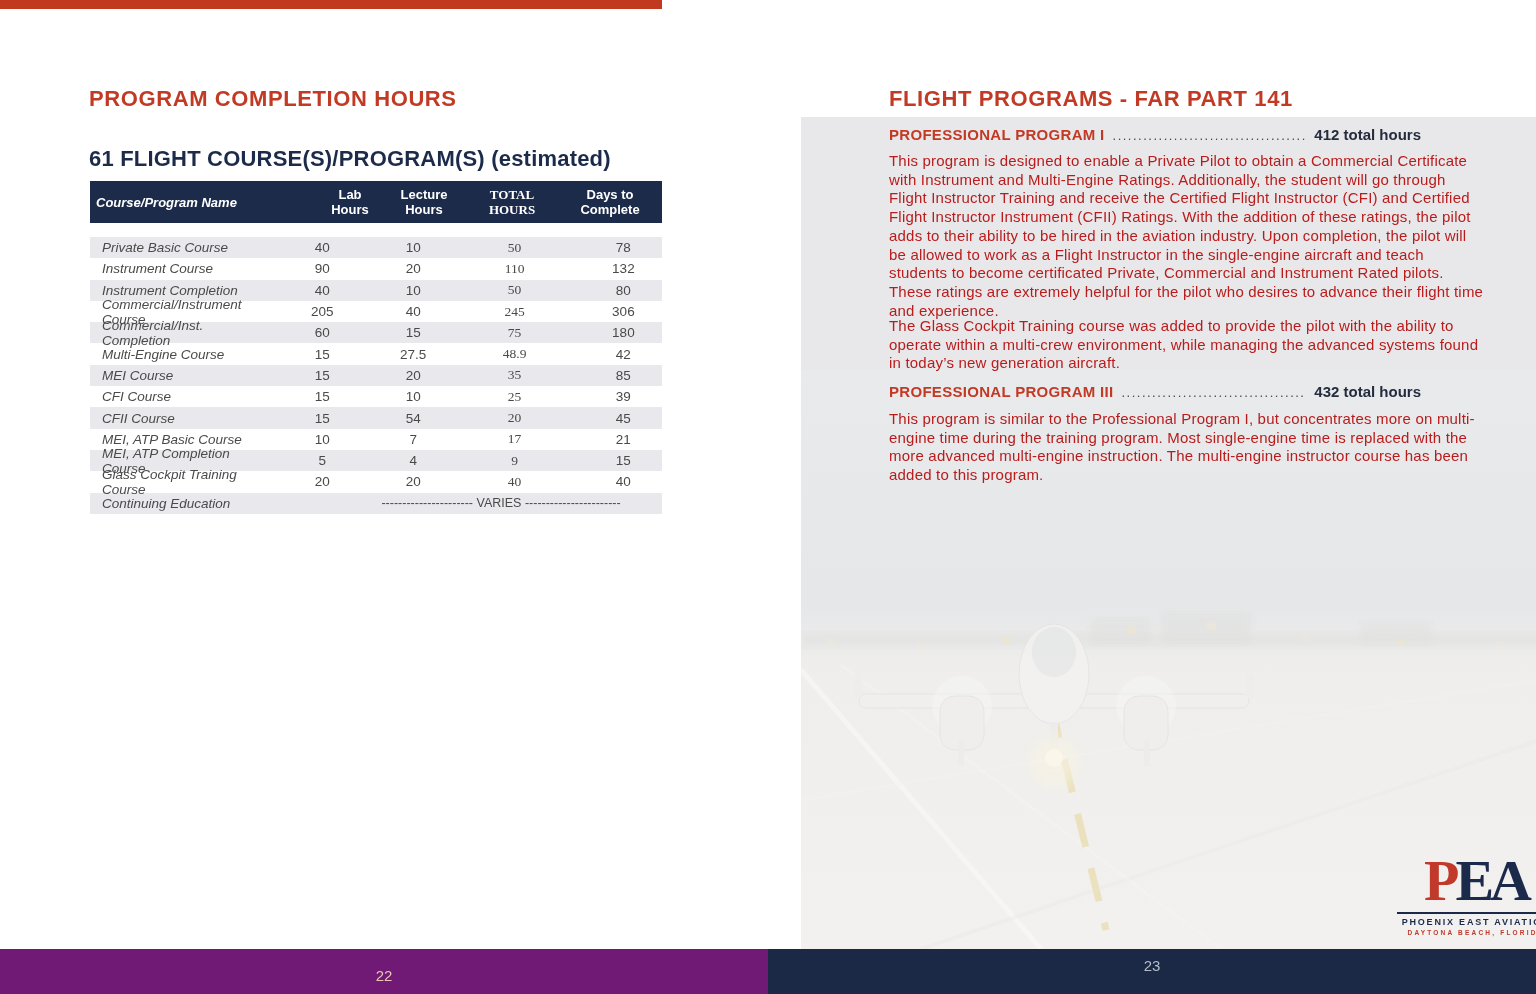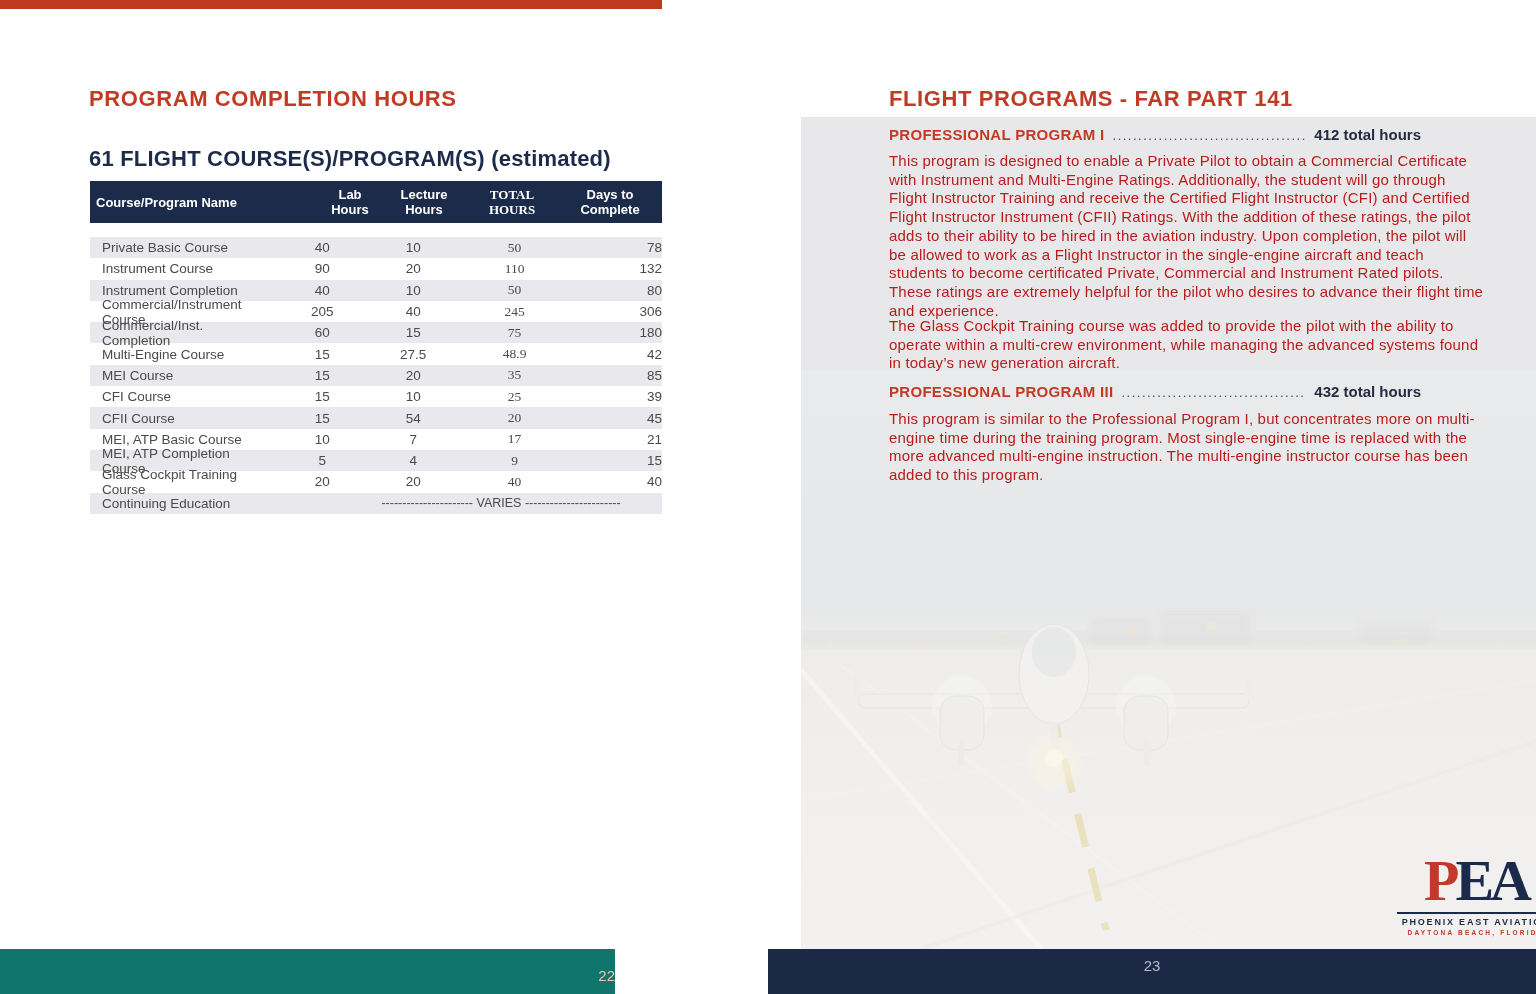--- a/index.html
+++ b/index.html
@@ -11,25 +11,25 @@
   .top-bar { position:absolute; left:0; top:0; width:662px; height:9px; background:#c13a20; }
   .lp-title { position:absolute; left:89px; top:86px; font-size:22px; font-weight:bold; letter-spacing:.6px; color:#c23a24; }
   .lp-subtitle { position:absolute; left:89px; top:146px; font-size:22px; font-weight:bold; letter-spacing:.2px; color:#1d2b4b; }
 
   .course-table { position:absolute; left:90px; top:181px; width:572px; font-size:13.5px; color:#4a4a4a; }
   .t-header { display:flex; align-items:center; height:42px; background:#1d2b4b; color:#ffffff; font-weight:bold; font-size:13px; line-height:15px; }
   .t-header .c { text-align:center; padding:0 6px; }
   .t-spacer { height:14px; }
   .t-row { display:flex; align-items:center; height:21.3px;gap:36px; }
   .t-row.alt { background:#e9e9ed; }
-  .c-name { width:228px; padding-left:12px; text-align:left; }
+  .c-name { width:228px; padding-left:12px; text-align:left;font-style:italic; }
   .c-lab { width:64px; text-align:center; }
   .c-lec { width:84px; text-align:center; }
   .c-tot { width:92px; text-align:center;font-family:Liberation Serif, serif; }
-  .c-day { width:104px; text-align:right; }
+  .c-day { width:104px; text-align:center; }
   .c-varies { width:344px; text-align:center; font-size:12.5px; white-space:nowrap; overflow:hidden; }
 
   
   .right-page { position:absolute; left:801px; top:0; width:836px; height:994px; }
   .gray-band { position:absolute; left:0; top:117px; width:768px; height:253px; background:#e8e8ea; }
   .photo { position:absolute; left:0; top:370px; width:768px; height:579px;
            background:linear-gradient(#e9eaec 0%, #e6e7e9 40%, #efeeec 52%, #f2f1ef 100%); }
   .rp-title { position:absolute; left:88px; top:86px; font-size:22px; font-weight:bold; letter-spacing:.6px; color:#c23a24; }
 
   .sec-head { position:absolute; left:88px; width:532px; display:flex; align-items:baseline; }
@@ -41,21 +41,21 @@
   
   .pea-logo { position:absolute; left:596px; top:852px; width:158px; text-align:center; }
   .pea-letters { font-family:"Liberation Serif","DejaVu Serif",serif; font-weight:bold; font-size:58px; line-height:58px; letter-spacing:-4px; position:relative; }
   .pea-p { color:#c0392b; }
   .pea-ea { color:#1b2a4a; }
   .pea-est { position:absolute; right:6px; top:26px; font-family:"Liberation Sans",sans-serif; font-size:6px; font-weight:bold; color:#c0392b; line-height:6px; letter-spacing:0; }
   .pea-name { margin-top:2px; border-top:2.5px solid #1b2a4a; padding-top:3px; font-size:9px; font-weight:bold; letter-spacing:1.8px; color:#1b2a4a; white-space:nowrap; }
   .pea-loc { margin-top:2px; font-size:6.5px; font-weight:bold; letter-spacing:2.2px; color:#c0392b; white-space:nowrap; }
 
   
-  .footer-left  { position:absolute; left:0; top:949px; width:615px; height:45px; background:#0f766e; color:#eac4ba; font-size:15px; text-align:right; padding-top:18px; }
+  .footer-left  { position:absolute; left:0; top:949px; width:768px; height:45px; background:#701a75; color:#eac4ba; font-size:15px; text-align:center; padding-top:18px; }
   .footer-right { position:absolute; left:768px; top:949px; width:768px; height:45px; background:#1b2946; color:#b4bcc9; font-size:15px; text-align:center; padding-top:8px; }
 </style>
 </head>
 <body>
 
 <div id="canvas">
 
   <div class="top-bar"></div>
 
   <div class="lp-title">PROGRAM COMPLETION HOURS</div>

